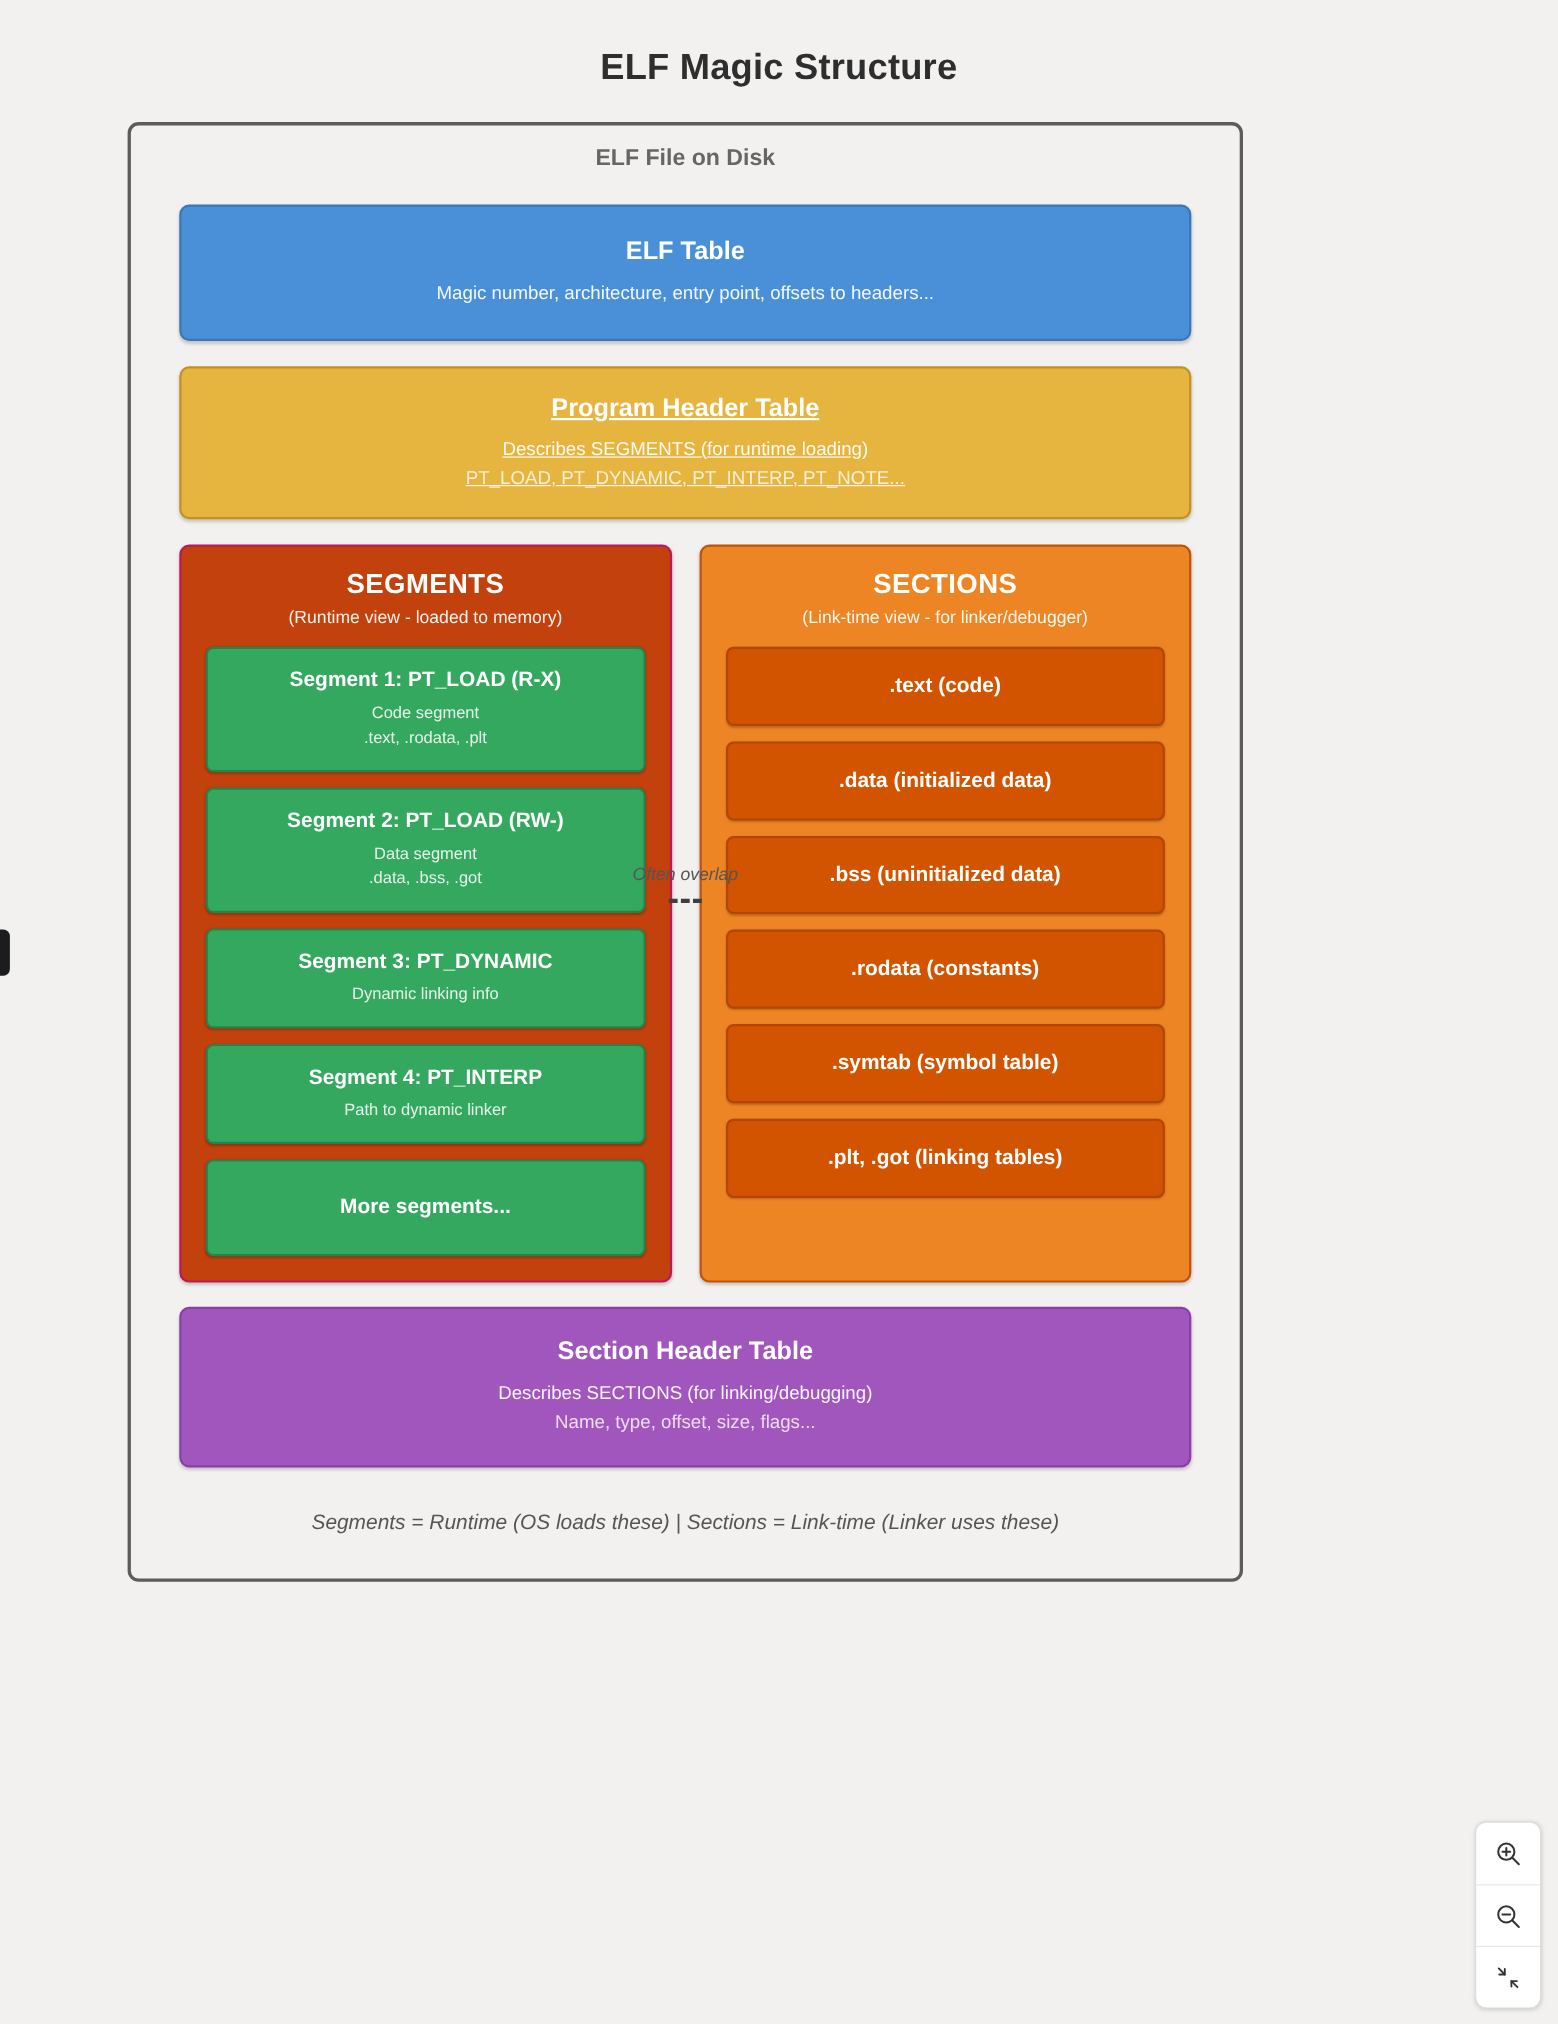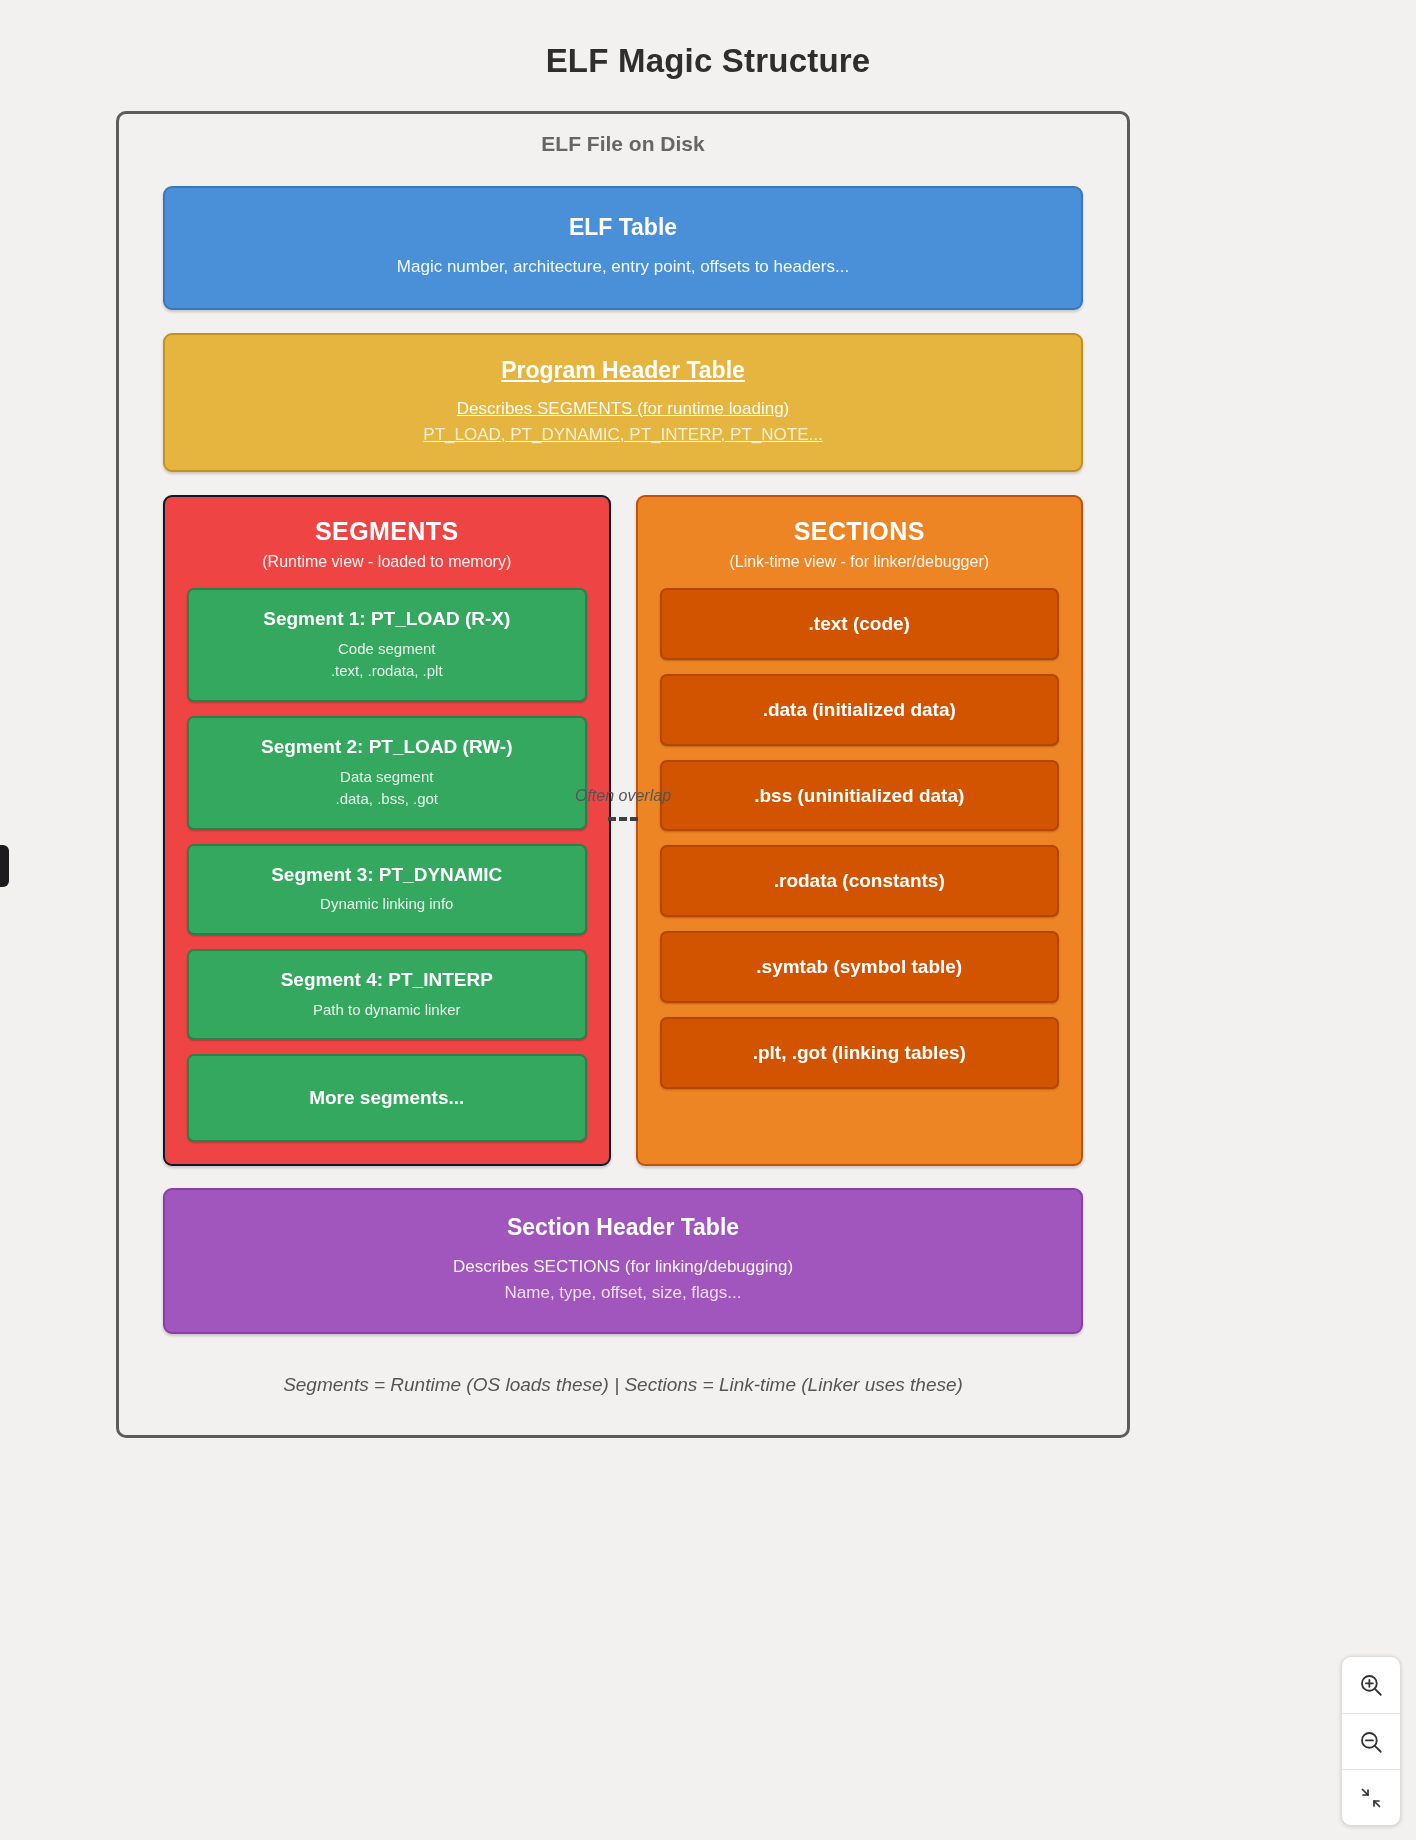--- a/index.html
+++ b/index.html
@@ -113,22 +113,22 @@
     display: flex;
     gap: 25px;
   }
   .column {
     flex: 1;
     border-radius: 9px;
     padding: 20px 22px 22px;
     box-shadow: 0 2px 3px rgba(0,0,0,0.18);
   }
   .col-segments {
-    background: #ef4444;
-    border: 2px solid #0f172a;
+    background: #c2410c;
+    border: 2px solid #be185d;
   }
   .col-sections {
     background: #ee8524;
     border: 2px solid #c1520d;
   }
   .col-title {
     text-align: center;
     font-size: 25px;
     font-weight: bold;
     color: #ffffff;

